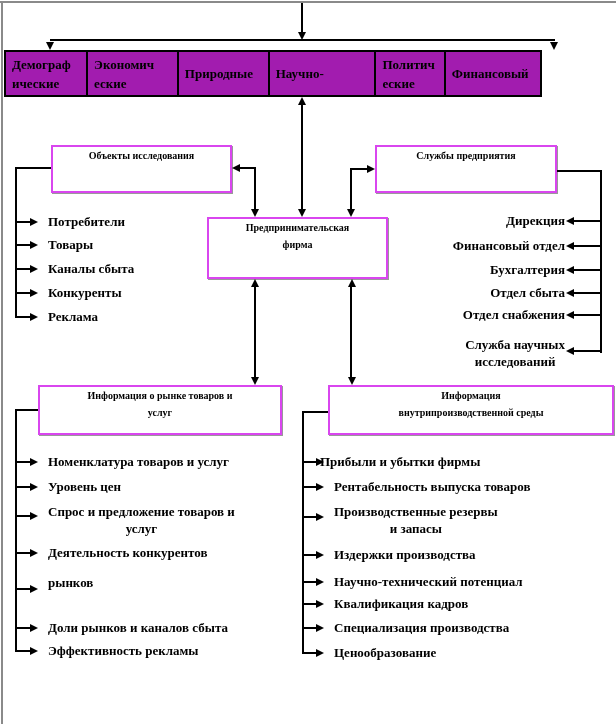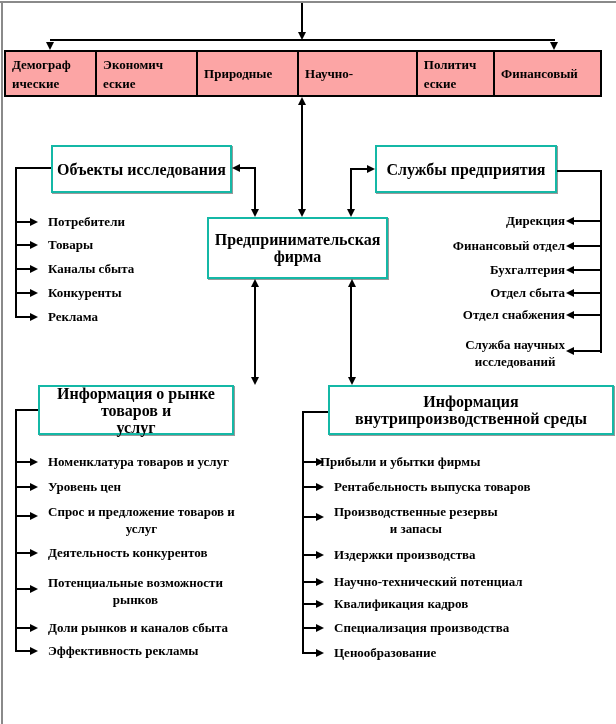--- a/index.html
+++ b/index.html
@@ -7,25 +7,25 @@
         font-family:"Liberation Serif","DejaVu Serif",serif;font-weight:bold;overflow:hidden}
   .hline,.vline{position:absolute;background:#000}
   .hline{height:2px}
   .vline{width:2px}
   .frame{position:absolute;background:#8a8a8a}
   .tri{position:absolute;width:0;height:0;line-height:0}
   .tr-r{border-top:4px solid transparent;border-bottom:4px solid transparent;border-left:8px solid #000}
   .tr-l{border-top:4px solid transparent;border-bottom:4px solid transparent;border-right:8px solid #000}
   .tr-d{border-left:4px solid transparent;border-right:4px solid transparent;border-top:8px solid #000}
   .tr-u{border-left:4px solid transparent;border-right:4px solid transparent;border-bottom:8px solid #000}
-  .fbox{position:absolute;border:2px solid #14b8a6;background:#fff;display:flex;flex-direction:column;
-        justify-content:center;align-items:center;text-align:center;font-size:16px;line-height:17px;
+  .fbox{position:absolute;border:2px solid #d946ef;background:#fff;display:flex;flex-direction:column;
+        align-items:center;text-align:center;font-size:10px;line-height:17px;
         box-sizing:border-box;box-shadow:1px 1px 0 #999}
-  .factors{position:absolute;left:4px;top:50px;width:598px;height:47px;display:flex;
-           border:2px solid #000;box-sizing:border-box;background:#fca5a5}
+  .factors{position:absolute;left:4px;top:50px;width:538px;height:47px;display:flex;
+           border:2px solid #000;box-sizing:border-box;background:#a21caf}
   .fcell{border-left:2px solid #000;display:flex;flex-direction:column;justify-content:center;
          padding-left:6px;font-size:13px;line-height:19px;box-sizing:border-box;overflow:hidden}
   .fcell:first-child{border-left:none}
   .item{position:absolute;font-size:13px;line-height:17px;white-space:nowrap;text-align:center}
   .item span{display:block}
   .item span:empty{display:none}
 </style>
 </head>
 <body>
 
@@ -73,21 +73,21 @@
   <div class="fbox" style="left:51px;top:145px;width:181px;height:48px">
       <span>Объекты исследования</span>
     </div>
   <div class="fbox" style="left:375px;top:145px;width:182px;height:48px">
       <span>Службы предприятия</span>
     </div>
   <div class="fbox" style="left:207px;top:217px;width:181px;height:62px">
       <span>Предпринимательская</span>
       <span>фирма</span>
     </div>
-  <div class="fbox" style="left:38px;top:385px;width:196px;height:50px">
+  <div class="fbox" style="left:38px;top:385px;width:244px;height:50px">
       <span>Информация о рынке товаров и</span>
       <span>услуг</span>
     </div>
   <div class="fbox" style="left:328px;top:385px;width:286px;height:50px">
       <span>Информация</span>
       <span>внутрипроизводственной среды</span>
     </div>
 
   <div class="tri tr-l" style="left:232px;top:164px"></div>
   <div class="hline" style="left:240px;top:167px;width:16px"></div>
@@ -192,21 +192,20 @@
       <span>Уровень цен</span>
     </div>
   <div class="item" style="left:48px;top:503px">
       <span>Спрос и предложение товаров и</span>
       <span>услуг</span>
     </div>
   <div class="item" style="left:48px;top:544px">
       <span>Деятельность конкурентов</span>
     </div>
   <div class="item" style="left:48px;top:574px">
-      <span>Потенциальные возможности</span>
       <span>рынков</span>
     </div>
   <div class="item" style="left:48px;top:619px">
       <span>Доли рынков и каналов сбыта</span>
     </div>
   <div class="item" style="left:48px;top:642px">
       <span>Эффективность рекламы</span>
     </div>
 
   <div class="hline" style="left:303px;top:411px;width:25px"></div>

